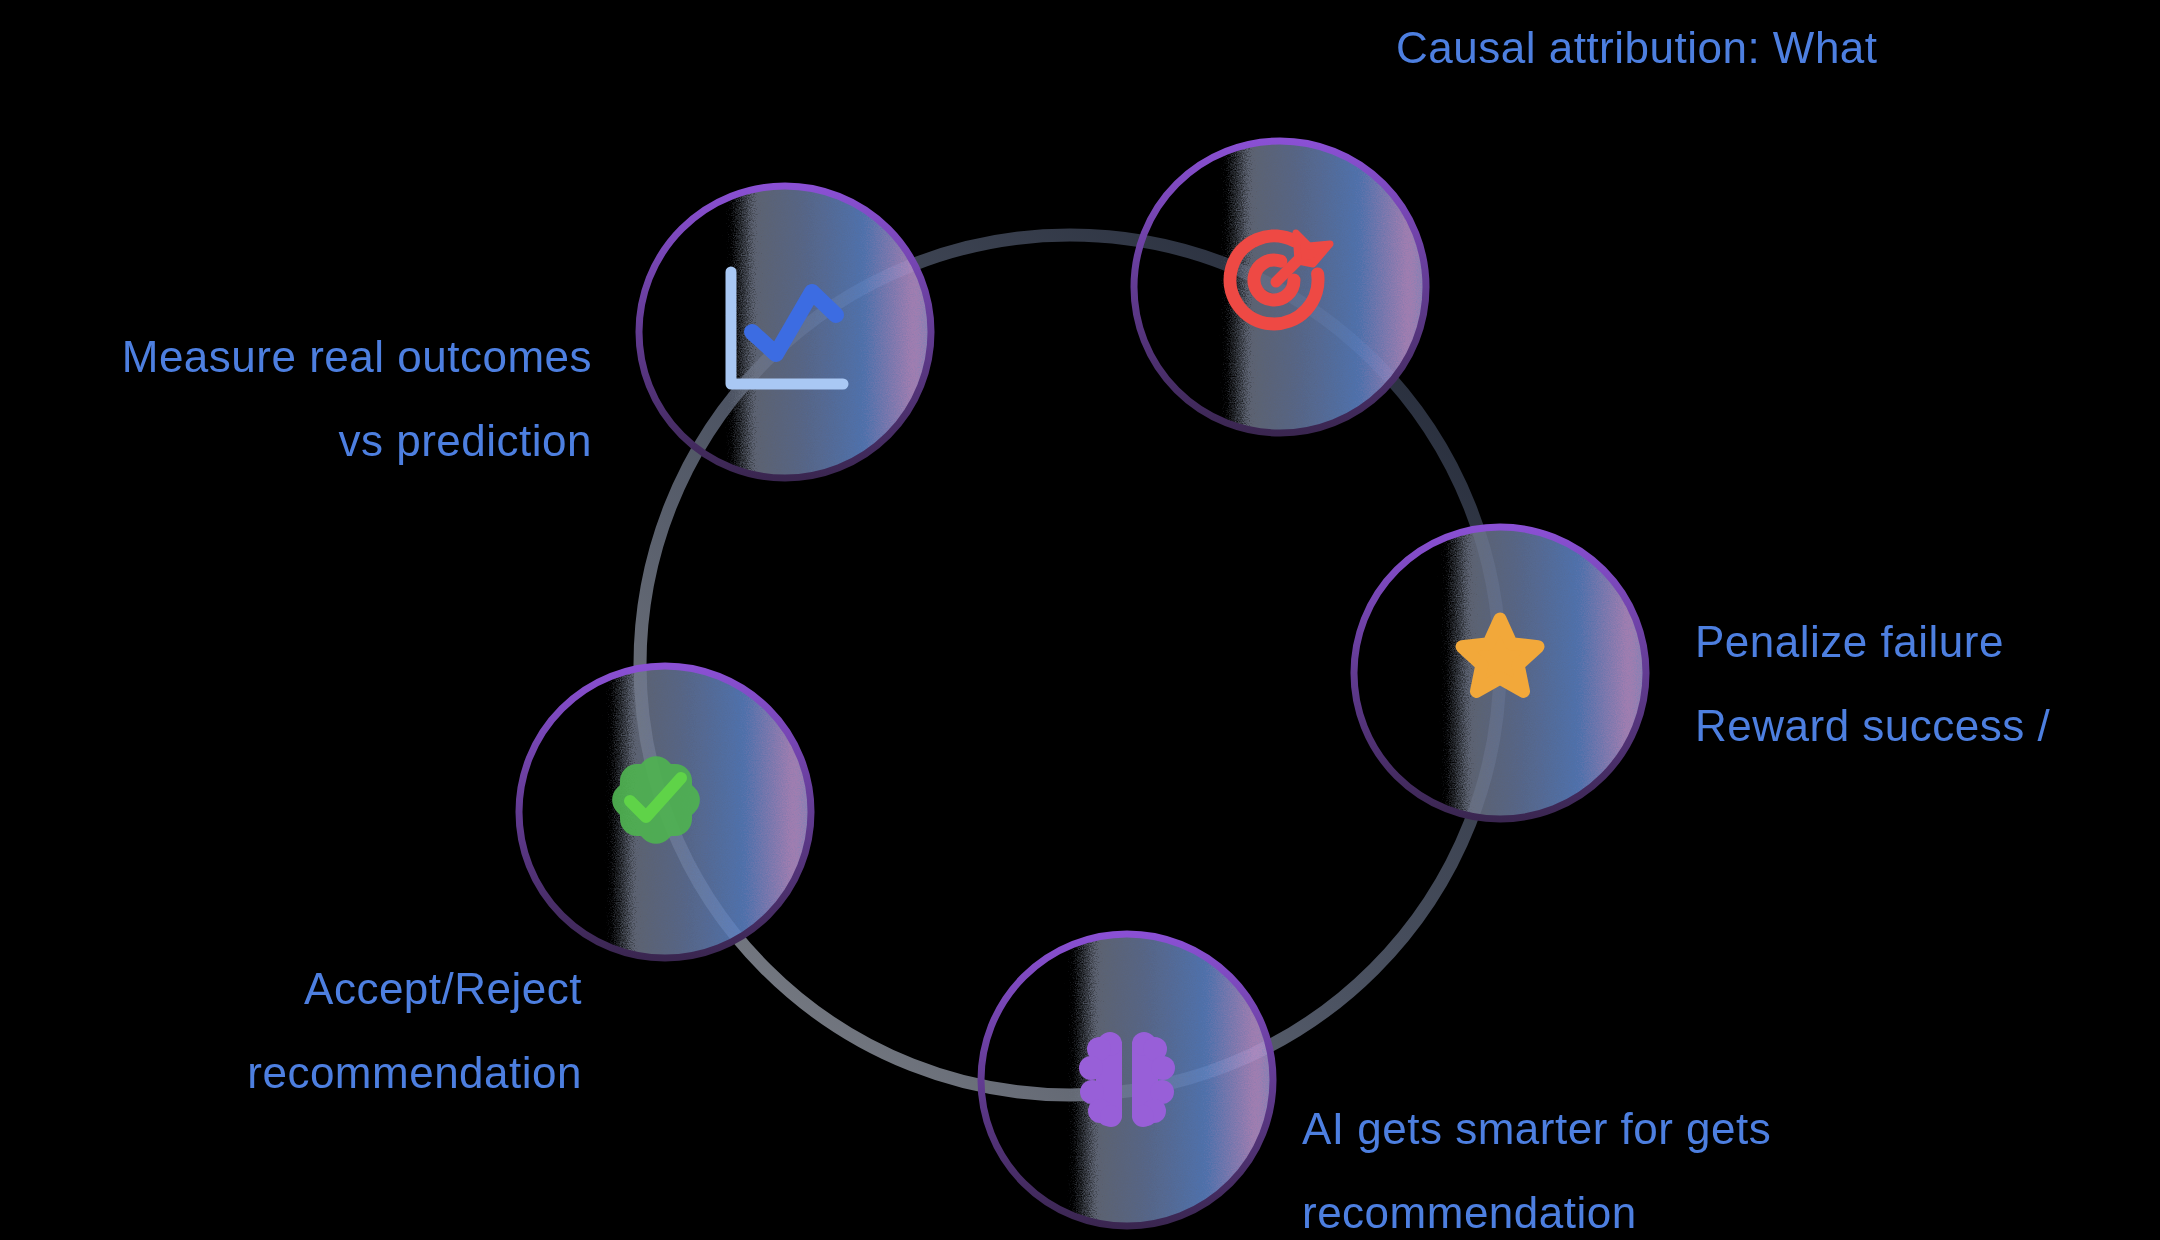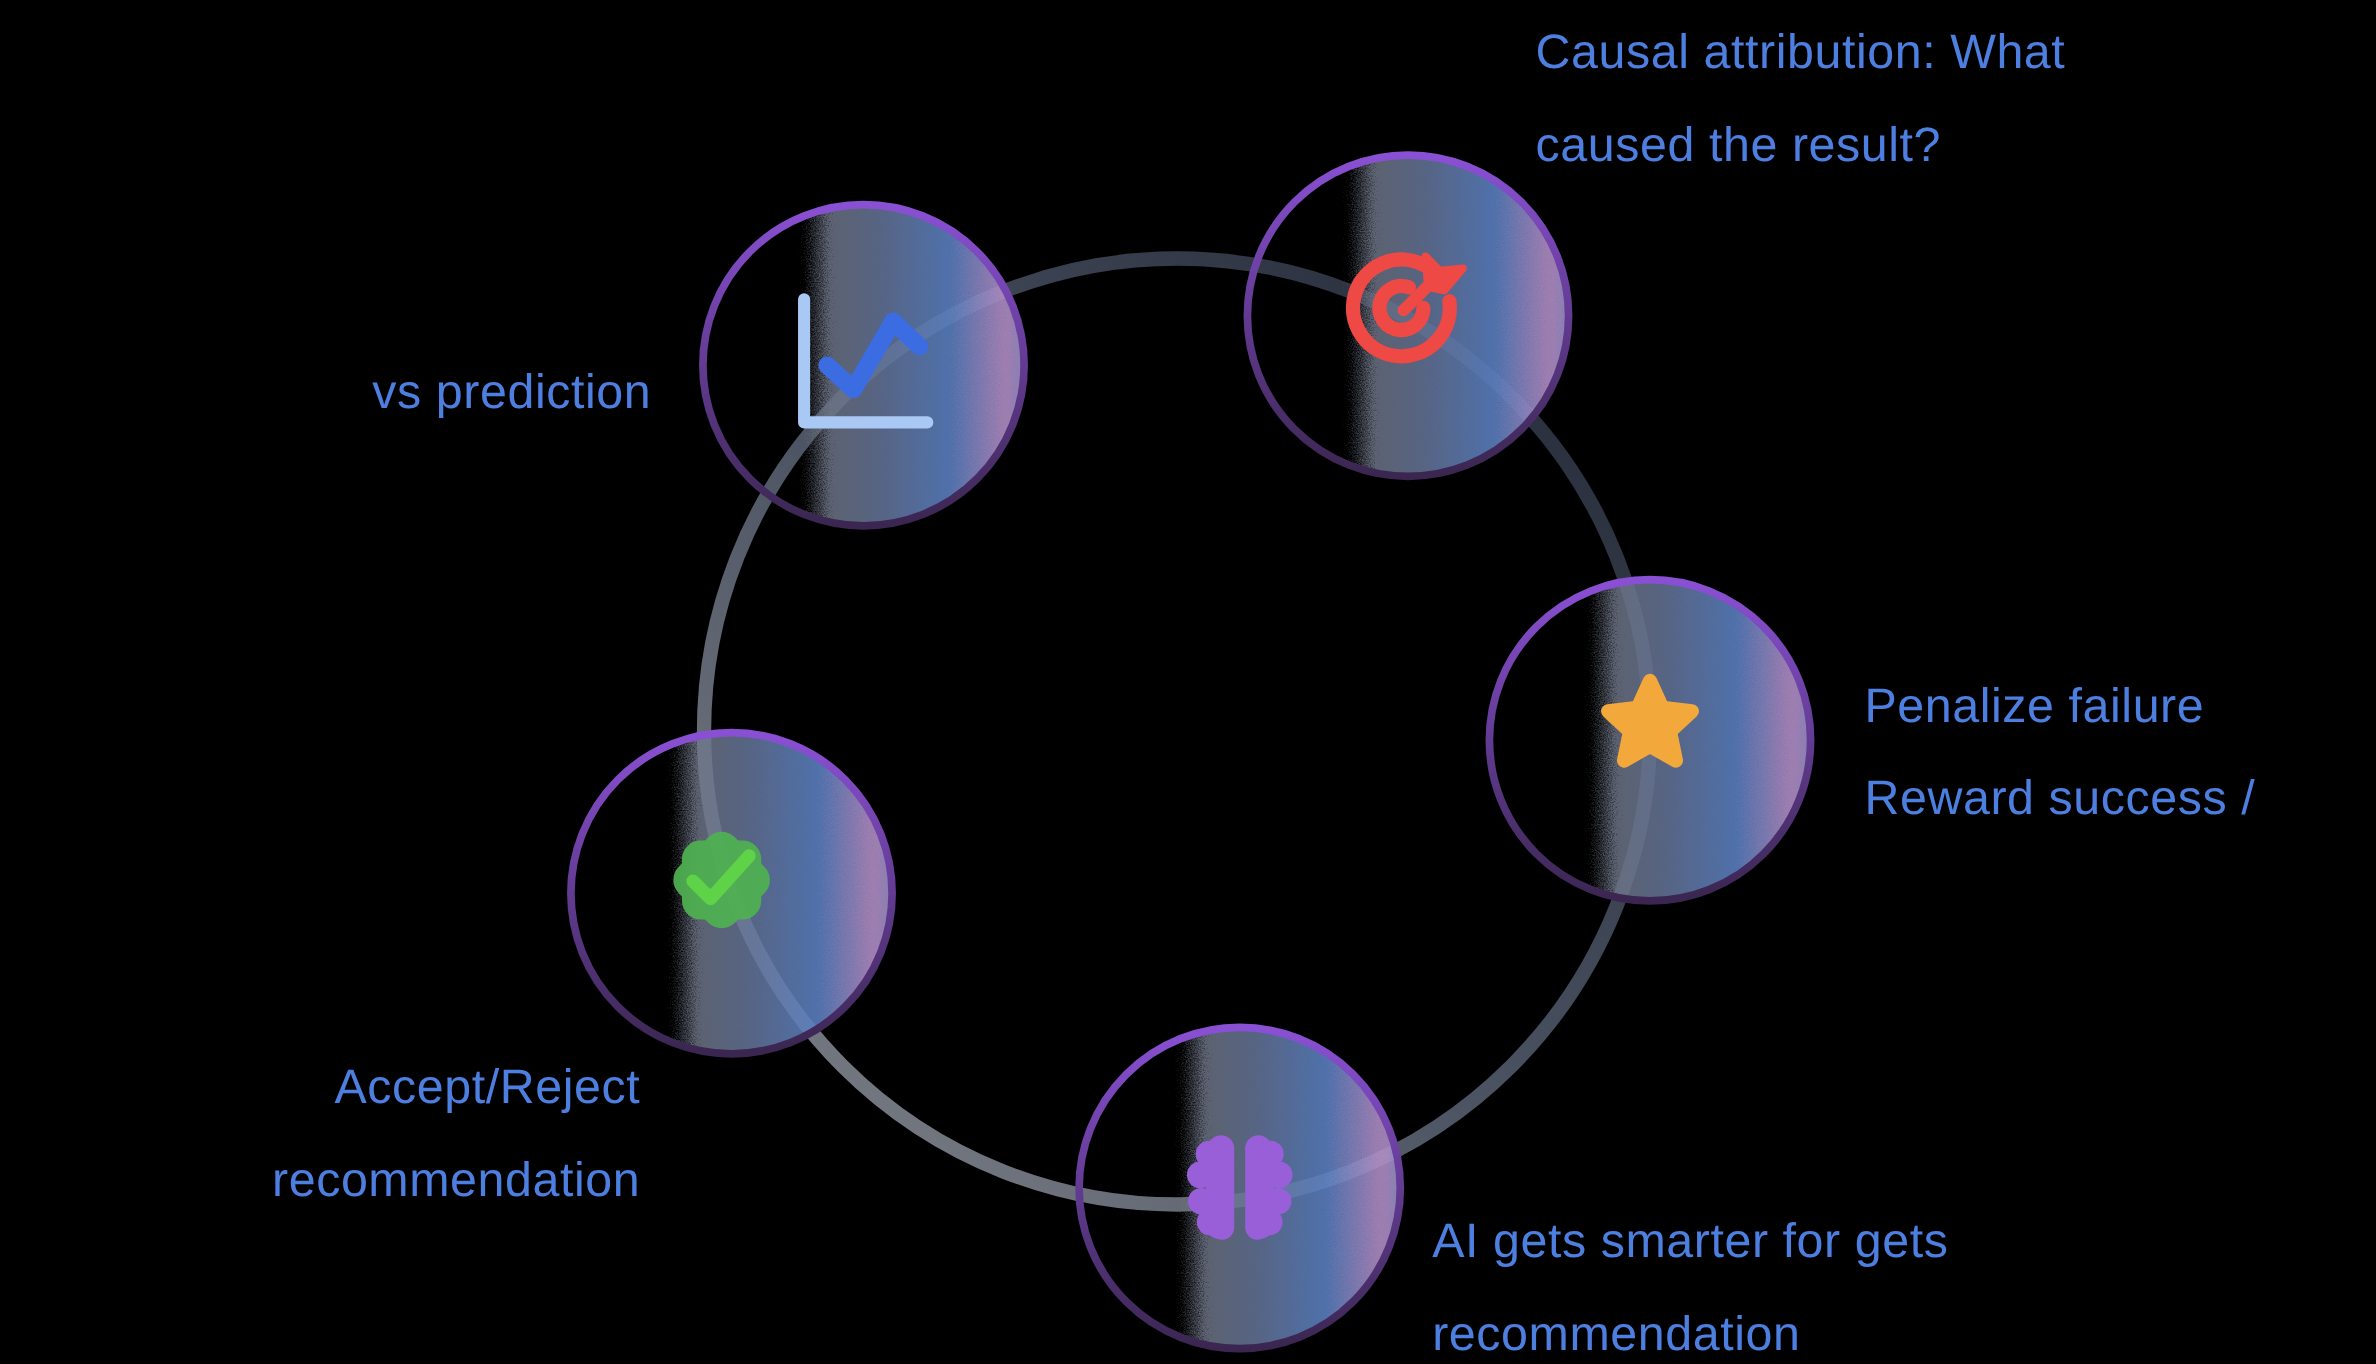--- a/index.html
+++ b/index.html
@@ -134,24 +134,24 @@
       <circle r="146" fill="none" stroke="url(#borderGrad)" stroke-width="7"></circle>
       <g fill="#985fd8">
         <use href="#hemi"></use>
         <use href="#hemi" transform="scale(-1,1)"></use>
       </g>
     </g>
   </svg>
 
   <div class="label align-left" style="left:1396px; top:6px;">
     <div>Causal attribution: What</div>
-    <div>caused the result?</div>
   </div>
 
   <div class="label align-right" style="right:1568px; top:315px;">
+    <div>Measure real outcomes</div>
     <div>vs prediction</div>
   </div>
 
   <div class="label align-left" style="left:1695px; top:600px;">
     <div>Penalize failure</div>
     <div>Reward success /</div>
   </div>
 
   <div class="label align-right" style="right:1578px; top:947px;">
     <div>Accept/Reject</div>

